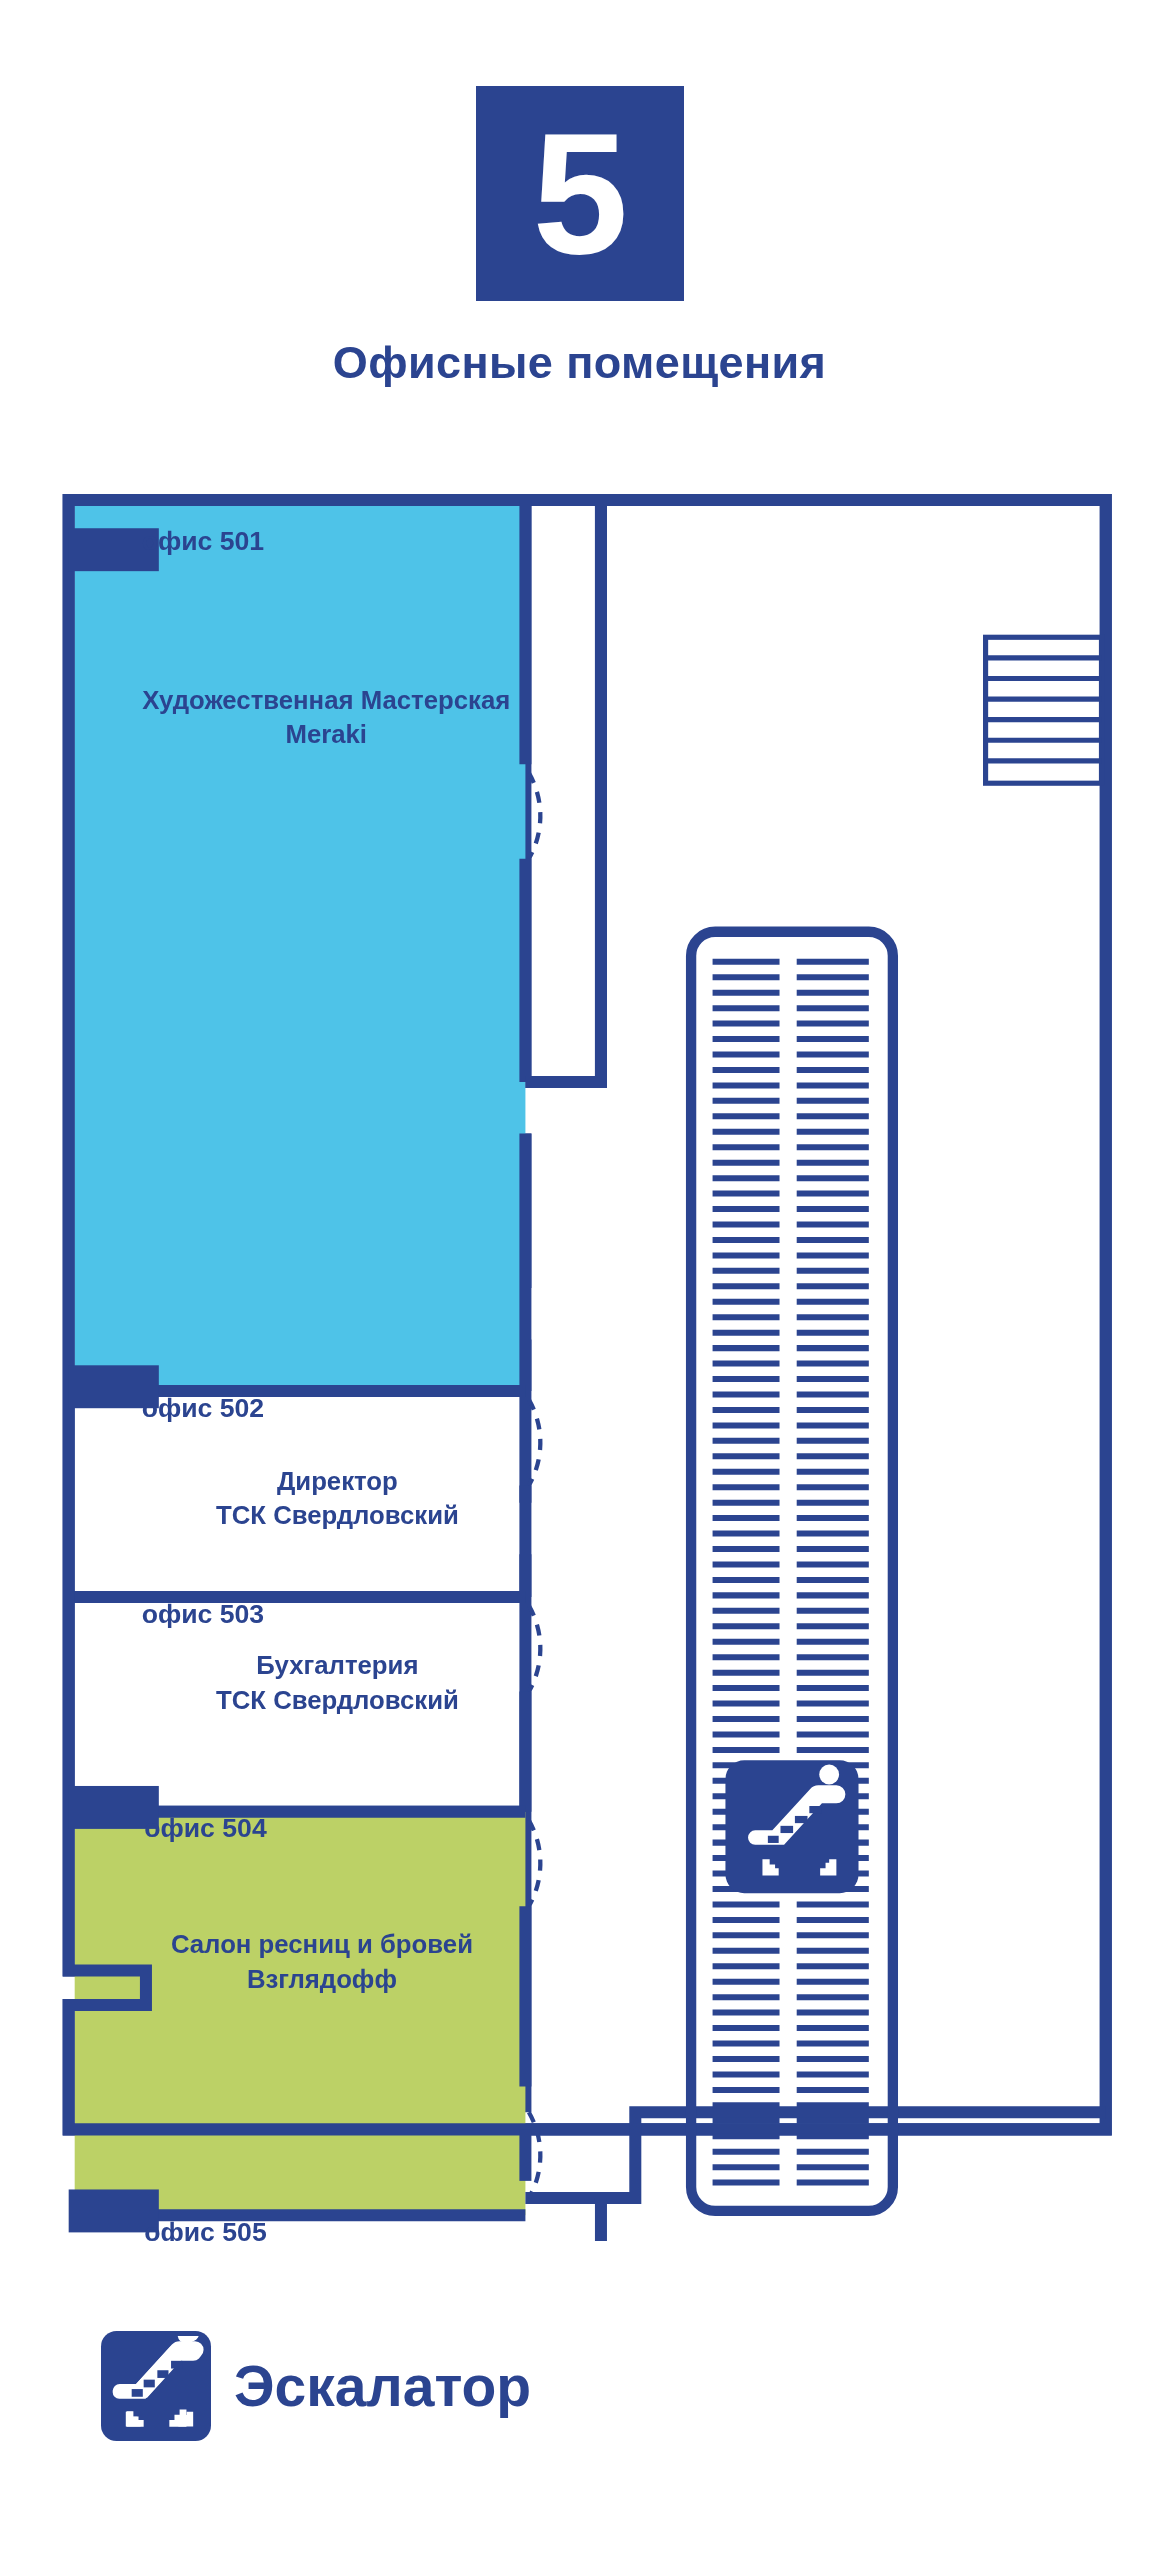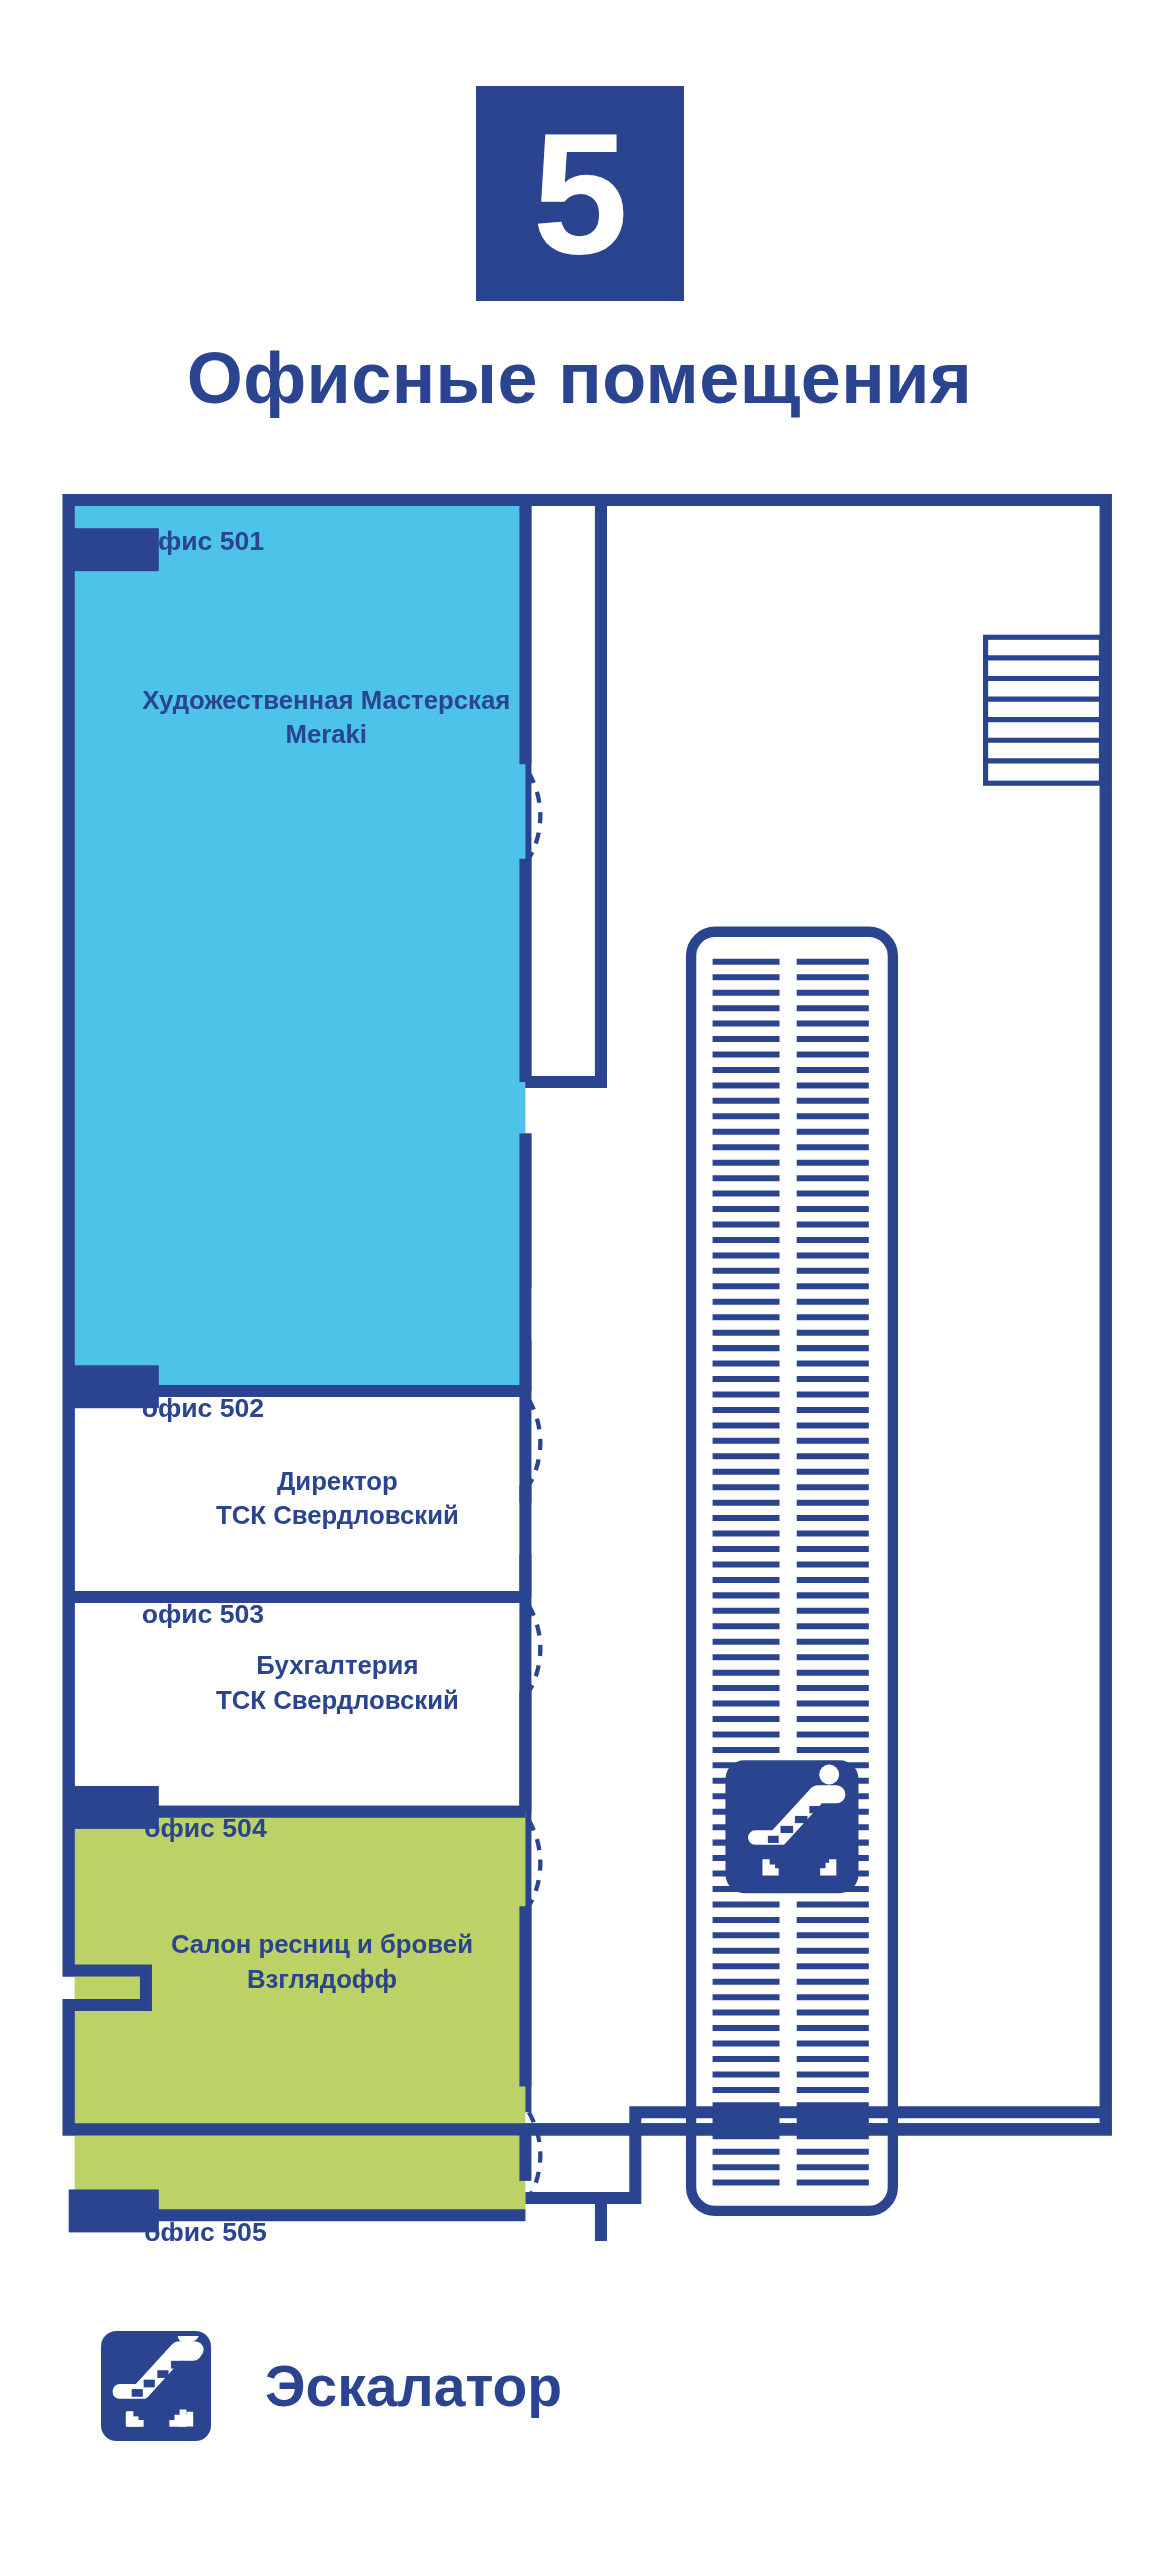--- a/index.html
+++ b/index.html
@@ -44,21 +44,21 @@
   .floor-word {
     font-size: 144px;
     font-weight: bold;
     color: #2b4490;
     letter-spacing: 1.7px;
     line-height: 1;
     padding-bottom: 10.3px;
   }
   .subtitle {
     margin-top: 36px;
-    font-size: 72px;
+    font-size: 45px;
     font-weight: bold;
     color: #2b4490;
     letter-spacing: 0.4px;
   }
 
   
   .plan {
     position: absolute;
     left: 0;
     top: 481px;
@@ -69,21 +69,21 @@
     display: block;
   }
 
   
   .legend {
     position: absolute;
     left: 101px;
     top: 2331px;
     display: flex;
     align-items: center;
-    gap: 54px;
+    gap: 23px;
   }
   .legend-icon-box {
     width: 110px;
     height: 110px;
     background: #2b4490;
     border-radius: 15.5px;
     display: flex;
     align-items: center;
     justify-content: center;
   }

